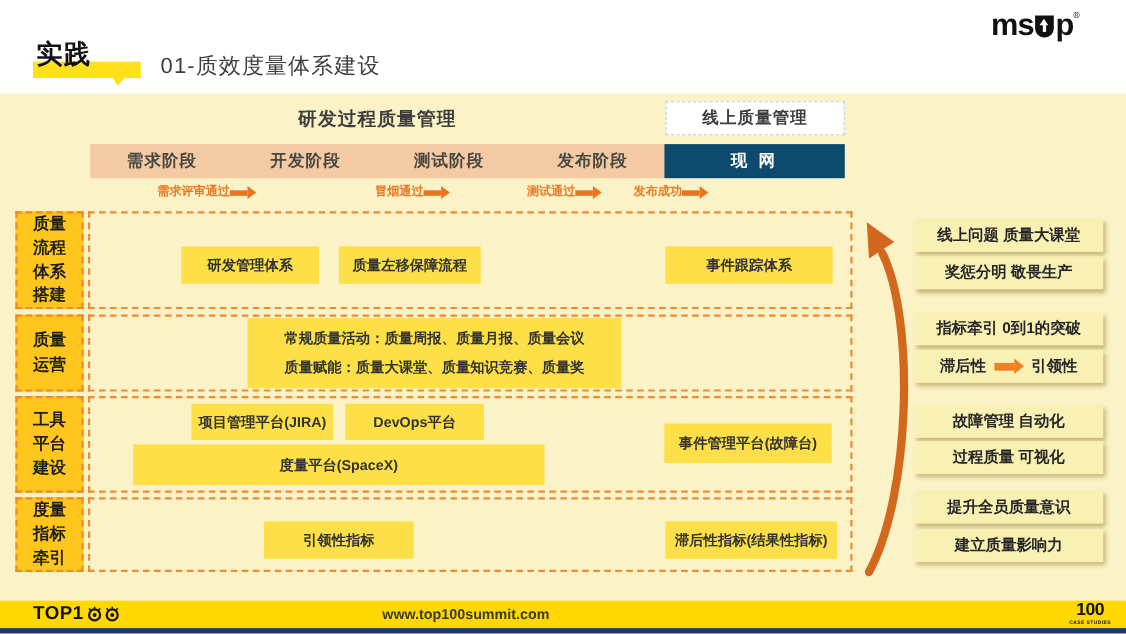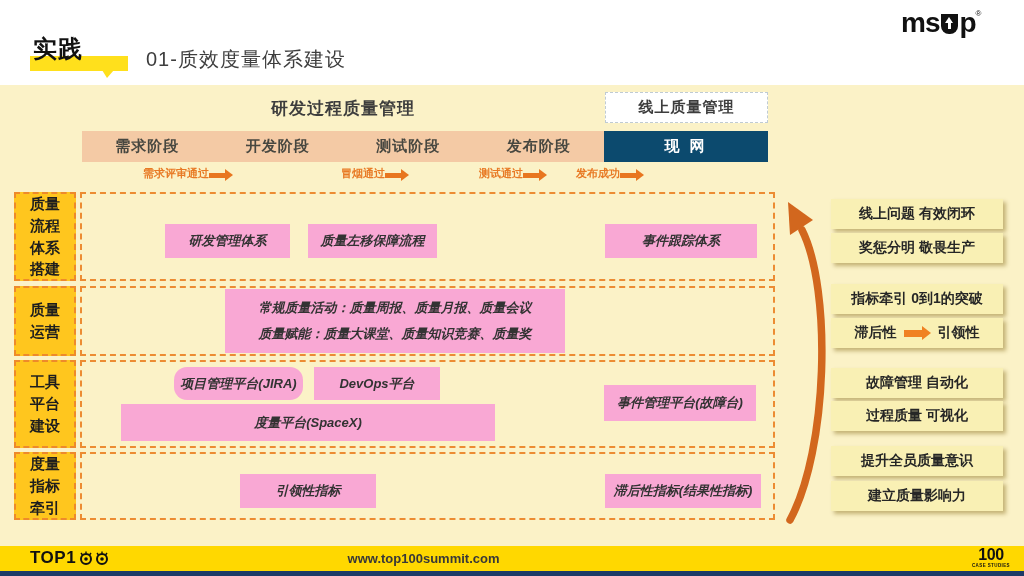--- a/index.html
+++ b/index.html
@@ -42,22 +42,22 @@
   .milestone .m-label { font-size:11px; font-weight:bold; color:#E87A25; white-space:nowrap; }
   .block-arrow { position:relative; width:16px; height:5px; background:#E8761F; margin-top:3px; margin-right:8px; }
   .block-arrow::after { content:''; position:absolute; right:-8px; top:-3.5px;
     border-left:8px solid #E8761F; border-top:6px solid transparent; border-bottom:6px solid transparent; }
 
   .row { position:absolute; left:80px; width:695px; border:2px dashed #EC8C33; }
   .row-label { position:absolute; left:14px; width:62px; background:#FFC61E; border:2px dashed #EE8A2A;
     display:flex; align-items:center; justify-content:center; text-align:center;
     font-size:15px; font-weight:bold; color:#1E1E1E; line-height:1.45; white-space:pre-line; }
 
-  .gbox { position:absolute; background:#f9a8d4; display:flex; align-items:center; justify-content:center;
-    font-size:13px; font-weight:bold; color:#333; white-space:nowrap;font-style:italic; }
+  .gbox { position:absolute; background:#fde047; display:flex; align-items:center; justify-content:center;
+    font-size:13px; font-weight:bold; color:#333; white-space:nowrap; }
   .gbox-col { flex-direction:column; justify-content:space-around; padding:6px 4px; }
   .gbox-col div { font-size:13px; font-weight:bold; color:#333; white-space:nowrap; }
 
   
   .rbox { position:absolute; left:831px; width:172px; height:30px; background:#F9F0B4;
     box-shadow:2.5px 3px 4px rgba(130,105,20,0.45);
     display:flex; align-items:center; justify-content:center; gap:7px;
     font-size:14px; font-weight:bold; color:#262626; white-space:nowrap; }
   .block-arrow-big { position:relative; width:18px; height:7px; background:#F08122; margin-right:9px; }
   .block-arrow-big::after { content:''; position:absolute; right:-9px; top:-4px;
@@ -142,34 +142,34 @@
 
   <div class="gbox" style="left:165px; top:224px; width:125px; height:34px;">研发管理体系</div>
   <div class="gbox" style="left:308px; top:224px; width:129px; height:34px;">质量左移保障流程</div>
   <div class="gbox" style="left:605px; top:224px; width:152px; height:34px;">事件跟踪体系</div>
 
   <div class="gbox gbox-col" style="left:225px; top:289px; width:340px; height:64px;">
     <div>常规质量活动：质量周报、质量月报、质量会议</div>
     <div>质量赋能：质量大课堂、质量知识竞赛、质量奖</div>
   </div>
 
-  <div class="gbox" style="left:174px; top:367px; width:129px; height:33px;border-radius:13px;">项目管理平台(JIRA)</div>
+  <div class="gbox" style="left:174px; top:367px; width:129px; height:33px;">项目管理平台(JIRA)</div>
   <div class="gbox" style="left:314px; top:367px; width:126px; height:33px;">DevOps平台</div>
   <div class="gbox" style="left:121px; top:404px; width:374px; height:37px;">度量平台(SpaceX)</div>
   <div class="gbox" style="left:604px; top:385px; width:152px; height:36px;">事件管理平台(故障台)</div>
 
   <div class="gbox" style="left:240px; top:474px; width:136px; height:34px;">引领性指标</div>
   <div class="gbox" style="left:605px; top:474px; width:156px; height:34px;">滞后性指标(结果性指标)</div>
 
   <svg class="curve-arrow" width="58" height="330" viewBox="0 0 58 330">
     <path d="M 18 322 C 56 252, 60 92, 30 32" fill="none" stroke="#D2671E" stroke-width="7.5" stroke-linecap="round"></path>
     <polygon points="16,4 41,22 18,37" fill="#D2671E"></polygon>
   </svg>
 
-  <div class="rbox" style="top:199px;">线上问题 有效闭环</div>
+  <div class="rbox" style="top:199px;">线上问题 质量大课堂</div>
   <div class="rbox" style="top:233px;">奖惩分明 敬畏生产</div>
   <div class="rbox" style="top:284px;">指标牵引 0到1的突破</div>
   <div class="rbox" style="top:318px;">
     <span>滞后性</span>
     <span class="block-arrow-big"></span>
     <span>引领性</span>
   </div>
   <div class="rbox" style="top:368px;">故障管理 自动化</div>
   <div class="rbox" style="top:401px;">过程质量 可视化</div>
   <div class="rbox" style="top:446px;">提升全员质量意识</div>

